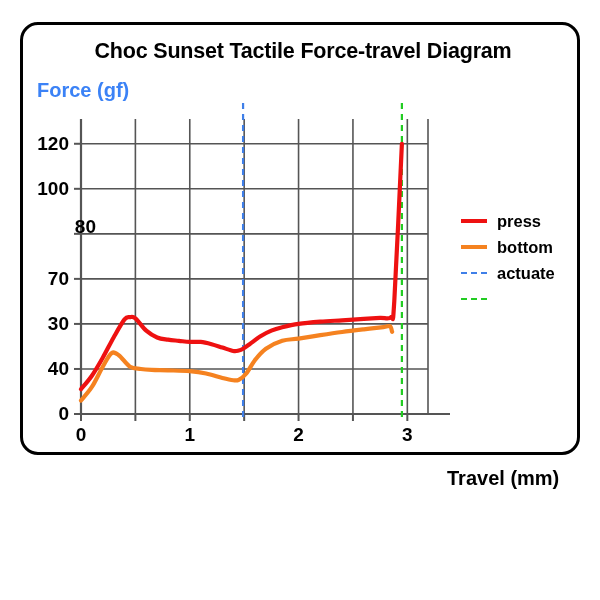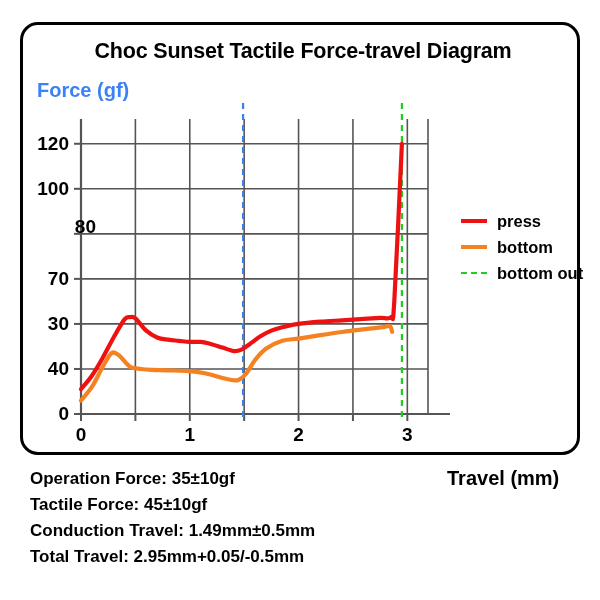--- a/index.html
+++ b/index.html
@@ -230,28 +230,27 @@
           <span class="legend-label">press</span>
         </div>
         <div class="legend-row">
           <span class="legend-swatch sw-solid">
             <i style="border-top-color: rgb(245, 130, 32);"></i>
           </span>
           <span class="legend-label">bottom</span>
         </div>
         <div class="legend-row">
           <span class="legend-swatch sw-dash">
+            <i style="border-top-color: rgb(63, 127, 232);"></i>
+          </span>
+          <span class="legend-label">actuate</span>
+        </div>
+        <div class="legend-row">
+          <span class="legend-swatch sw-dash">
             <i style="border-top-color: rgb(34, 204, 34);"></i>
           </span>
-          <span class="legend-label">bottom out</span>
         </div>
       </div>
 
   </div>
 
-  <div class="specs" id="specs">
-      <div class="spec-line">Operation Force: 35±10gf</div>
-      <div class="spec-line">Tactile Force: 45±10gf</div>
-      <div class="spec-line">Conduction Travel: 1.49mm±0.5mm</div>
-      <div class="spec-line">Total Travel: 2.95mm+0.05/-0.5mm</div>
-    </div>
 
 </div>
 
 </body></html>

